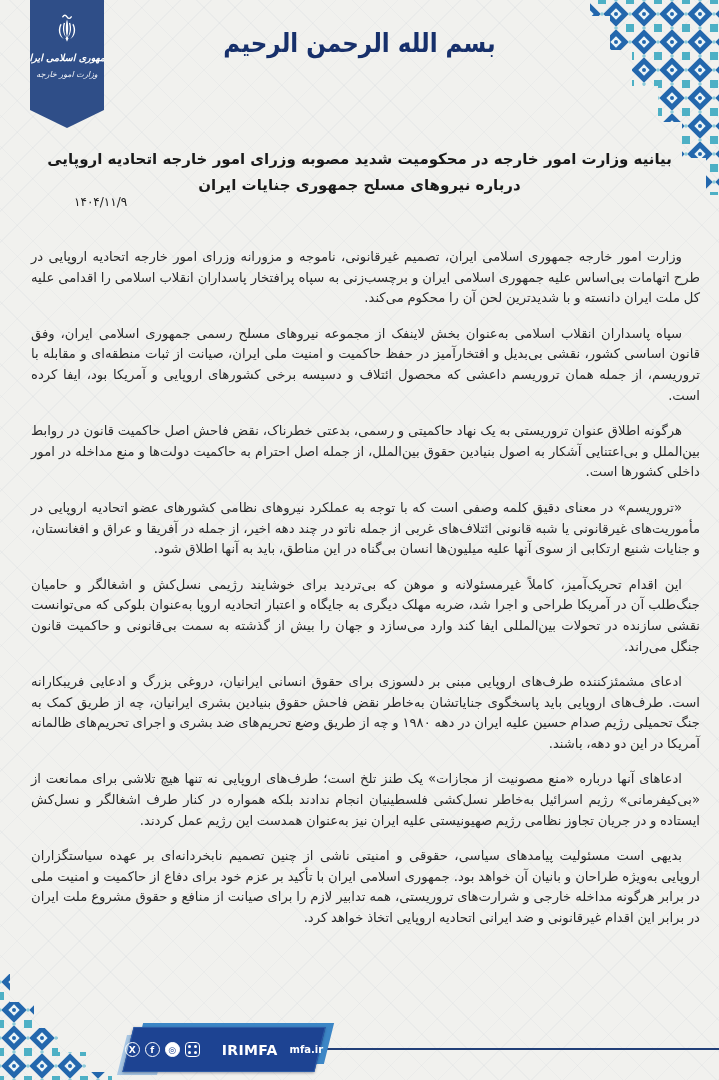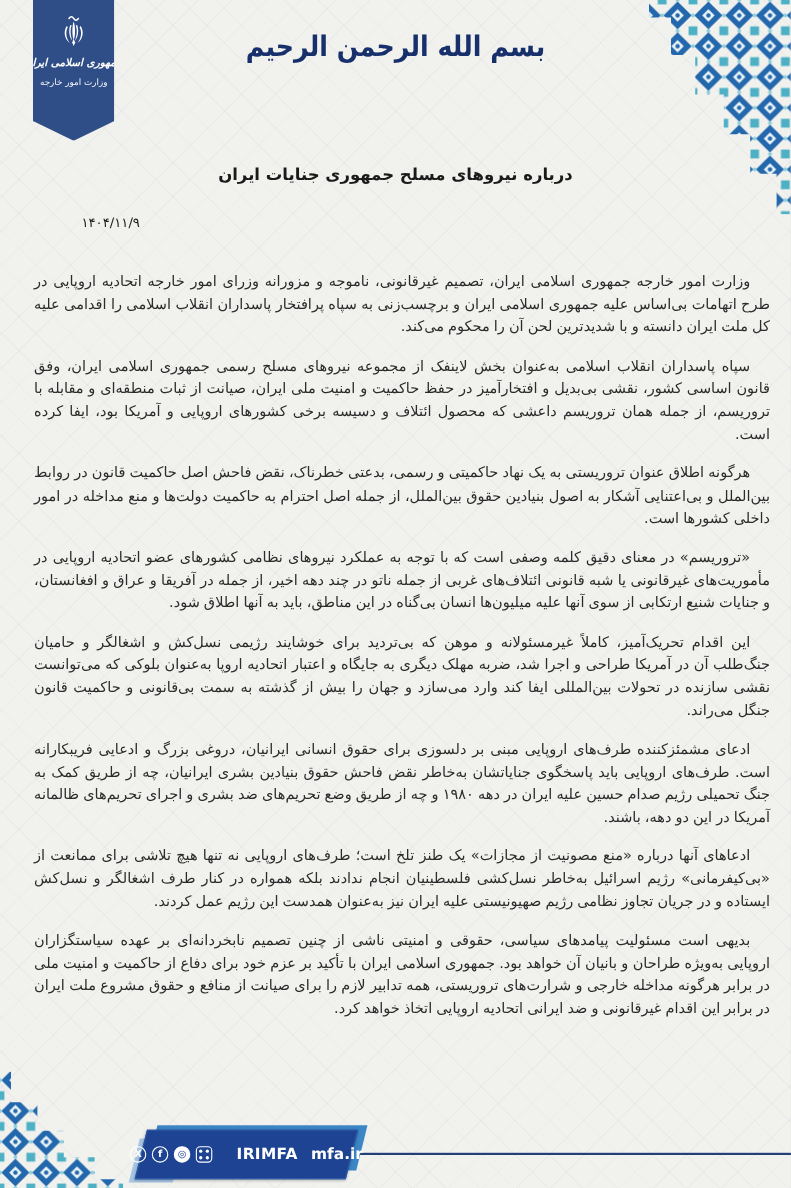--- a/index.html
+++ b/index.html
@@ -18,21 +18,21 @@
   
   .emblem-banner{
     position:absolute;left:30px;top:0;width:74px;height:128px;
     background:#2f4e88;
     clip-path:polygon(0 0,100% 0,100% 86%,50% 100%,0 86%);
     display:flex;flex-direction:column;align-items:center;
     color:#fff;z-index:3;
   }
   .emblem-banner .nat-emblem{margin-top:12px;width:34px;height:34px;}
   .emblem-banner .org1{font-size:9.5px;font-weight:bold;font-style:italic;margin-top:6px;white-space:nowrap;}
-  .emblem-banner .org2{font-size:8px;margin-top:7px;white-space:nowrap;opacity:.95;}
+  .emblem-banner .org2{font-size:8px;font-style:italic;margin-top:7px;white-space:nowrap;opacity:.95;}
 
   
   .bismillah{
     position:absolute;left:0;right:0;top:30px;text-align:center;
     font-size:23px;font-weight:bold;color:#17306b;letter-spacing:-1px;
     transform:scaleY(1.12);
   }
 
   
   .tiles-tr{position:absolute;right:0;top:0;z-index:1;}
@@ -77,21 +77,21 @@
     width:15px;height:15px;border:1px solid #fff;border-radius:50%;
     display:inline-flex;align-items:center;justify-content:center;
     font-size:9px;font-weight:bold;color:#fff;box-sizing:border-box;flex:0 0 auto;
   }
   .soc.filled{background:#fff;color:#1d4392;}
   .soc.square{border-radius:4px;position:relative;}
   .soc.square i{width:3px;height:3px;border-radius:50%;background:#fff;position:absolute;}
   .soc.square i:nth-child(1){left:2px;top:2px;} .soc.square i:nth-child(2){right:2px;top:2px;}
   .soc.square i:nth-child(3){left:2px;bottom:2px;} .soc.square i:nth-child(4){right:2px;bottom:2px;}
   .handle{font-weight:bold;font-size:14px;letter-spacing:.3px;margin:0 2px 0 17px;}
-  .site{font-weight:bold;font-size:14px;display:inline-flex;align-items:center;gap:3px;}
+  .site{font-weight:bold;font-size:10px;display:inline-flex;align-items:center;gap:3px;}
   .footer-line{position:absolute;left:318px;right:0;top:1048px;height:2px;background:#223f77;z-index:1;}
 </style>
 </head>
 <body>
 
 <div class="page">
 
   <svg class="tiles-tr" width="145" height="195" aria-hidden="true">
     <defs>
       <pattern id="mosaicTR" width="28" height="28" patternUnits="userSpaceOnUse">
@@ -150,20 +150,21 @@
       <path fill="#fff" d="M44 22 C50 32 48 45 38 51 C46 43 46 30 42 24 Z"></path>
       <path fill="#fff" d="M32 44 L29.4 50 L32 56 L34.6 50 Z"></path>
     </svg>
     <div class="org1">جمهوری اسلامی ایران</div>
     <div class="org2">وزارت امور خارجه</div>
   </div>
 
   <div class="bismillah">بسم الله الرحمن الرحیم</div>
 
   <div class="doc-title">
+    <div>بیانیه وزارت امور خارجه در محکومیت شدید مصوبه وزرای امور خارجه اتحادیه اروپایی</div>
     <div>درباره نیروهای مسلح جمهوری جنایات ایران</div>
   </div>
 
   <div class="doc-date">۱۴۰۴/۱۱/۹</div>
 
   <div class="statement-body">
     <p>وزارت امور خارجه جمهوری اسلامی ایران، تصمیم غیرقانونی، ناموجه و مزورانه وزرای امور خارجه اتحادیه اروپایی در طرح اتهامات بی‌اساس علیه جمهوری اسلامی ایران و برچسب‌زنی به سپاه پرافتخار پاسداران انقلاب اسلامی را اقدامی علیه کل ملت ایران دانسته و با شدیدترین لحن آن را محکوم می‌کند.</p>
     <p>سپاه پاسداران انقلاب اسلامی به‌عنوان بخش لاینفک از مجموعه نیروهای مسلح رسمی جمهوری اسلامی ایران، وفق قانون اساسی کشور، نقشی بی‌بدیل و افتخارآمیز در حفظ حاکمیت و امنیت ملی ایران، صیانت از ثبات منطقه‌ای و مقابله با تروریسم، از جمله همان تروریسم داعشی که محصول ائتلاف و دسیسه برخی کشورهای اروپایی و آمریکا بود، ایفا کرده است.</p>
     <p>هرگونه اطلاق عنوان تروریستی به یک نهاد حاکمیتی و رسمی، بدعتی خطرناک، نقض فاحش اصل حاکمیت قانون در روابط بین‌الملل و بی‌اعتنایی آشکار به اصول بنیادین حقوق بین‌الملل، از جمله اصل احترام به حاکمیت دولت‌ها و منع مداخله در امور داخلی کشورها است.</p>
     <p>«تروریسم» در معنای دقیق کلمه وصفی است که با توجه به عملکرد نیروهای نظامی کشورهای عضو اتحادیه اروپایی در مأموریت‌های غیرقانونی یا شبه قانونی ائتلاف‌های غربی از جمله ناتو در چند دهه اخیر، از جمله در آفریقا و عراق و افغانستان، و جنایات شنیع ارتکابی از سوی آنها علیه میلیون‌ها انسان بی‌گناه در این مناطق، باید به آنها اطلاق شود.</p>

